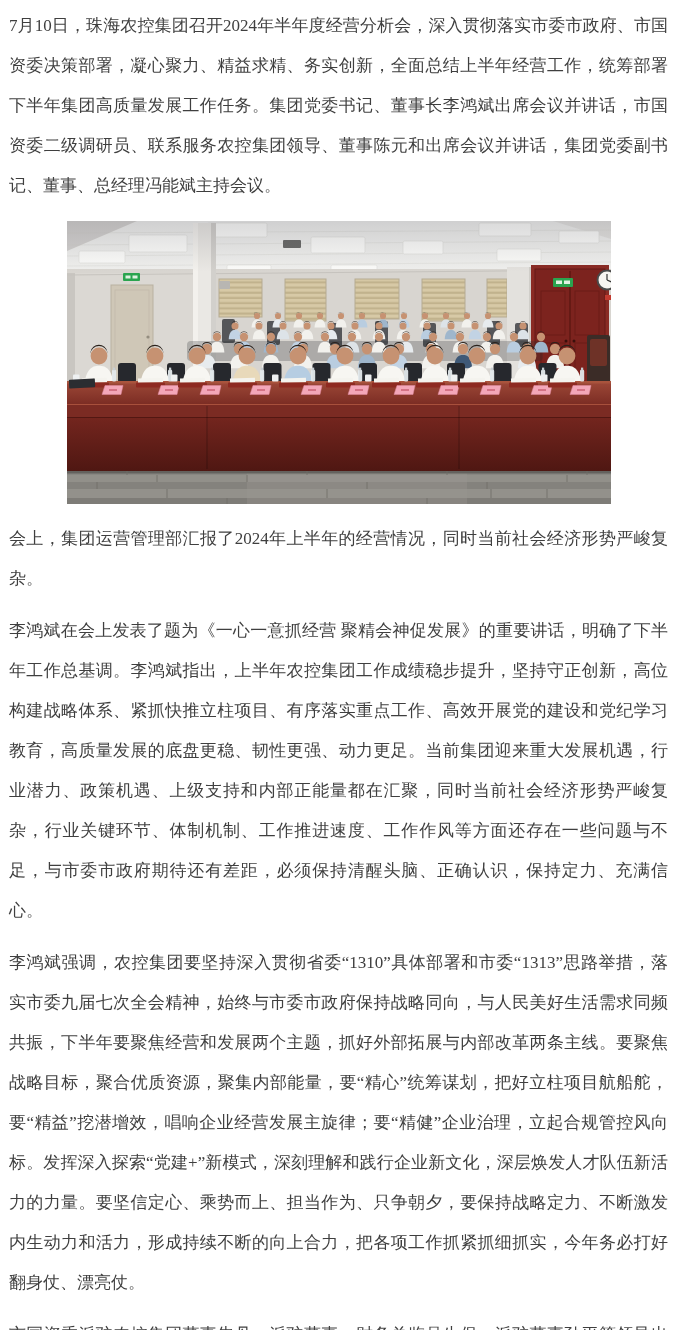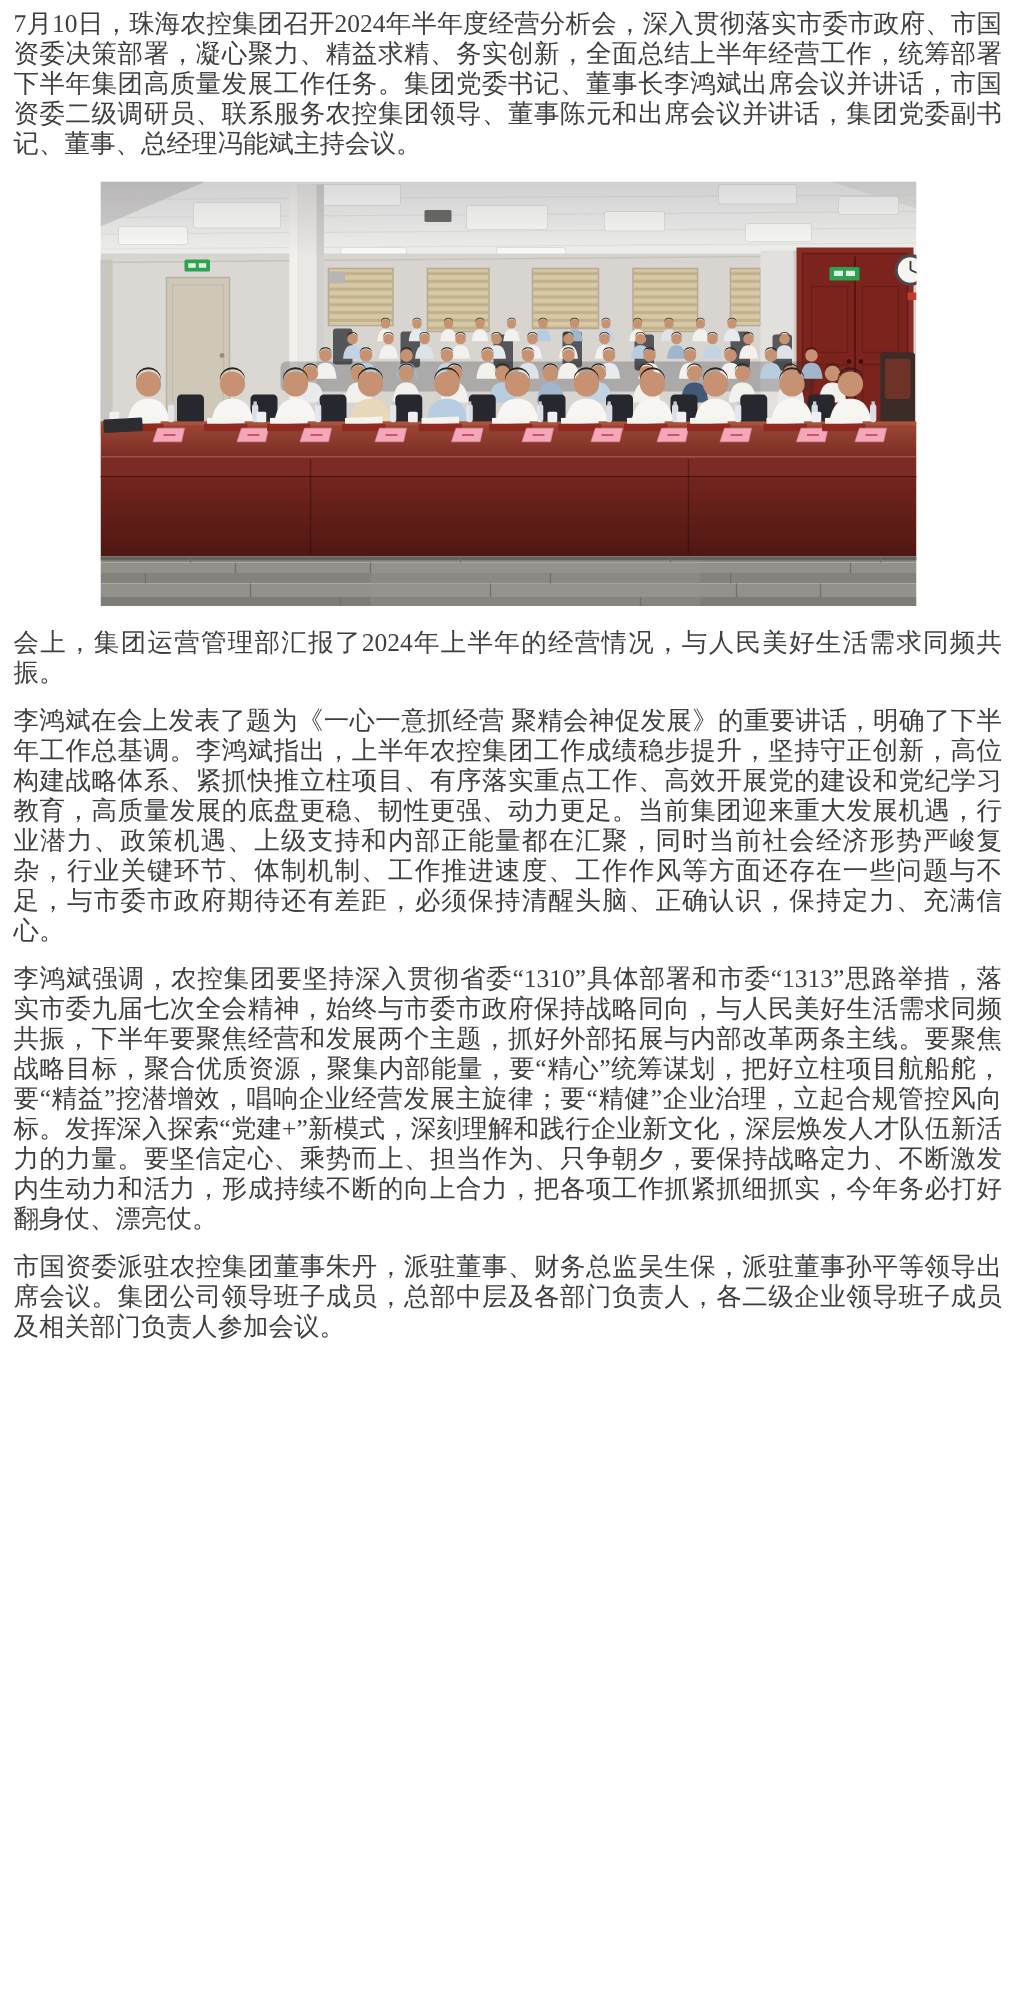--- a/index.html
+++ b/index.html
@@ -1,18 +1,18 @@
 <!DOCTYPE html>
 <html lang="zh"><head>
 <meta charset="utf-8">
 <style>
   html,body{margin:0;padding:0;background:#ffffff;}
   body{width:682px;font-family:"Liberation Serif","DejaVu Serif",serif;color:#3f3f3f;}
   main{padding:6px 14px 8px 9px;}
-  p.para{margin:12px 0;font-size:17px;line-height:20px;text-align:justify;text-justify:inter-ideograph;word-break:break-all;}
+  p.para{margin:12px 0;font-size:17px;line-height:40px;text-align:justify;text-justify:inter-ideograph;word-break:break-all;}
   p.para:first-child{margin-top:0;}
   figure.photo{margin:15px auto;width:544px;padding:0;}
   figure.photo svg{display:block;}
 </style>
 </head>
 <body>
 
 <main>
 
   <p class="para">7月10日，珠海农控集团召开2024年半年度经营分析会，深入贯彻落实市委市政府、市国资委决策部署，凝心聚力、精益求精、务实创新，全面总结上半年经营工作，统筹部署下半年集团高质量发展工作任务。集团党委书记、董事长李鸿斌出席会议并讲话，市国资委二级调研员、联系服务农控集团领导、董事陈元和出席会议并讲话，集团党委副书记、董事、总经理冯能斌主持会议。</p>
@@ -568,18 +568,18 @@
             <line x1="480" y1="268" x2="480" y2="277" stroke="#6f6d68" stroke-width="0.9" opacity="0.9"></line>
             <line x1="160" y1="277" x2="160" y2="283" stroke="#6f6d68" stroke-width="0.9" opacity="0.9"></line>
             <line x1="360" y1="277" x2="360" y2="283" stroke="#6f6d68" stroke-width="0.9" opacity="0.9"></line>
           </g>
       </g>
 
       <rect x="0" y="0" width="544" height="283" fill="url(#vg)"></rect>
     </svg>
   </figure>
 
-  <p class="para">会上，集团运营管理部汇报了2024年上半年的经营情况，与人民美好生活需求同频共振。</p>
+  <p class="para">会上，集团运营管理部汇报了2024年上半年的经营情况，同时当前社会经济形势严峻复杂。</p>
   <p class="para">李鸿斌在会上发表了题为《一心一意抓经营 聚精会神促发展》的重要讲话，明确了下半年工作总基调。李鸿斌指出，上半年农控集团工作成绩稳步提升，坚持守正创新，高位构建战略体系、紧抓快推立柱项目、有序落实重点工作、高效开展党的建设和党纪学习教育，高质量发展的底盘更稳、韧性更强、动力更足。当前集团迎来重大发展机遇，行业潜力、政策机遇、上级支持和内部正能量都在汇聚，同时当前社会经济形势严峻复杂，行业关键环节、体制机制、工作推进速度、工作作风等方面还存在一些问题与不足，与市委市政府期待还有差距，必须保持清醒头脑、正确认识，保持定力、充满信心。</p>
   <p class="para">李鸿斌强调，农控集团要坚持深入贯彻省委“1310”具体部署和市委“1313”思路举措，落实市委九届七次全会精神，始终与市委市政府保持战略同向，与人民美好生活需求同频共振，下半年要聚焦经营和发展两个主题，抓好外部拓展与内部改革两条主线。要聚焦战略目标，聚合优质资源，聚集内部能量，要“精心”统筹谋划，把好立柱项目航船舵，要“精益”挖潜增效，唱响企业经营发展主旋律；要“精健”企业治理，立起合规管控风向标。发挥深入探索“党建+”新模式，深刻理解和践行企业新文化，深层焕发人才队伍新活力的力量。要坚信定心、乘势而上、担当作为、只争朝夕，要保持战略定力、不断激发内生动力和活力，形成持续不断的向上合力，把各项工作抓紧抓细抓实，今年务必打好翻身仗、漂亮仗。</p>
   <p class="para">市国资委派驻农控集团董事朱丹，派驻董事、财务总监吴生保，派驻董事孙平等领导出席会议。集团公司领导班子成员，总部中层及各部门负责人，各二级企业领导班子成员及相关部门负责人参加会议。</p>
 
 </main>
 
 </body></html>

